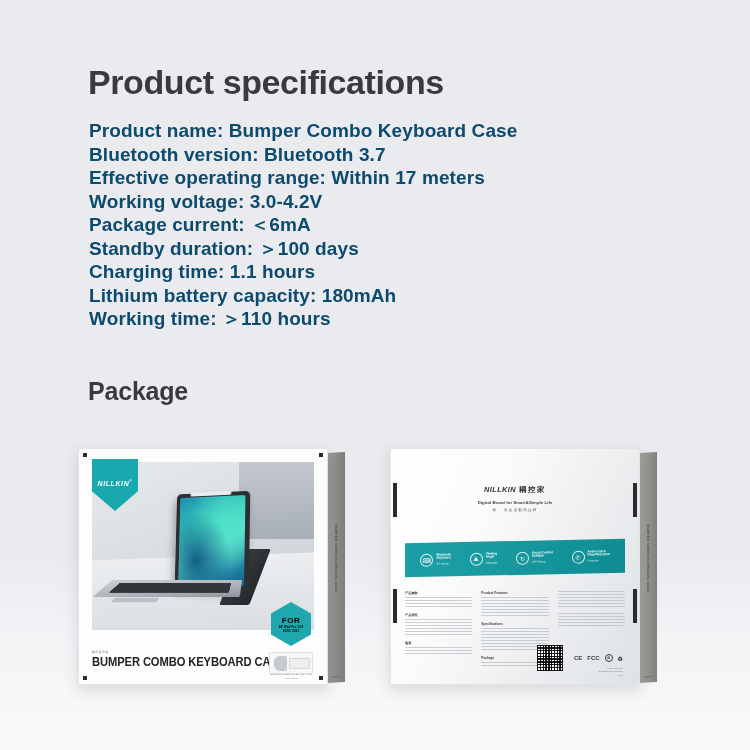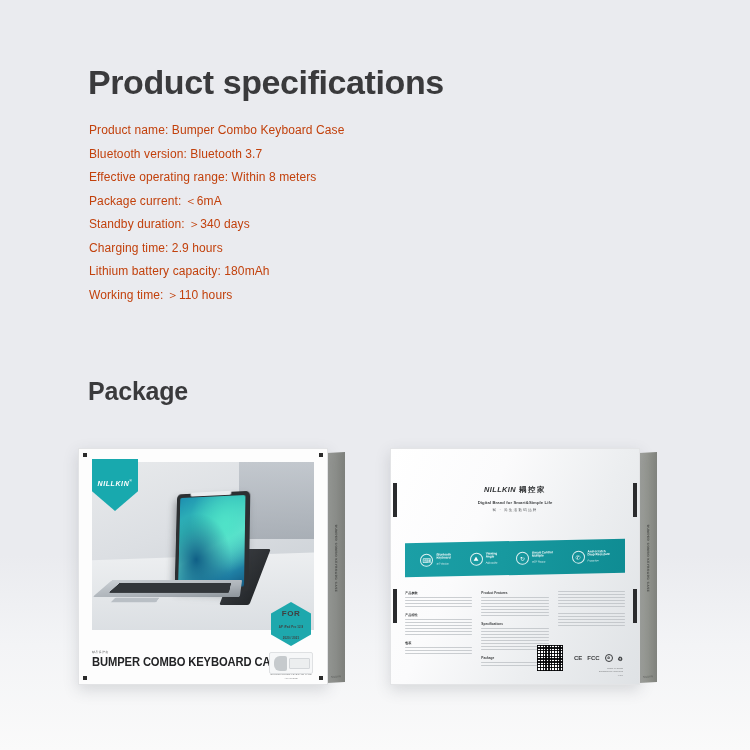--- a/index.html
+++ b/index.html
@@ -11,22 +11,23 @@
   }
 
   
   .page{ position:relative; width:750px; height:570px; }
   .spec-heading{
     position:absolute; left:88px; top:63px;
     font-size:34px; font-weight:bold; letter-spacing:-0.4px; color:#3a3a3c;
   }
   .spec-list{ position:absolute; left:89px; top:119px; width:470px; }
   .spec-line{
-    font-size:12px; line-height:23.5px; color:#c2410c; white-space:nowrap;
+    font-size:19px; line-height:23.5px; color:#0c4a6e; white-space:nowrap;
     letter-spacing:0.1px;
+    font-weight:bold;
   }
   .pkg-heading{
     position:absolute; left:88px; top:377px;
     font-size:25px; font-weight:bold; color:#3a3a3c; letter-spacing:-0.2px;
   }
 
   
   .pkg-row{ position:absolute; left:0; top:440px; width:750px; height:260px; }
 
   
@@ -113,23 +114,23 @@
     position:absolute; left:8%; top:16%; width:84%; height:62%;
     background:#32363a; border-radius:1px;
   }
   .keyboard .pad{
     position:absolute; left:16%; bottom:-26%; width:30%; height:22%;
     background:#b9bfc5; border-radius:1px;
   }
 
   .badge{
     position:absolute; right:16px; bottom:38px; width:40px; height:44px; z-index:7;
-    background:#1ea8ad; color:#404040; text-align:center;
+    background:#1ea8ad; color:#000000; text-align:center;
     clip-path:polygon(50% 0,100% 26%,100% 74%,50% 100%,0 74%,0 26%);
-    display:flex; flex-direction:column; align-items:center; justify-content:center; gap:7px;
+    display:flex; flex-direction:column; align-items:center; justify-content:center; gap:0;
   }
   .badge .for{ font-size:8px; font-weight:bold; letter-spacing:.5px; }
   .badge .m1{ font-size:2.9px; font-weight:bold; letter-spacing:.1px; }
   .badge .m2{ font-size:2.9px; font-weight:bold; letter-spacing:.1px; }
 
   .cn-small{
     position:absolute; left:13px; bottom:30px; font-size:3px; color:#6a6c6e;
     letter-spacing:.3px; white-space:nowrap;
   }
   .box-title{
@@ -218,24 +219,25 @@
 </head>
 <body>
 
 <div class="page">
 
   <div class="spec-heading">Product specifications</div>
 
   <div class="spec-list">
     <div class="spec-line">Product name: Bumper Combo Keyboard Case</div>
     <div class="spec-line">Bluetooth version: Bluetooth 3.7</div>
-    <div class="spec-line">Effective operating range: Within 8 meters</div>
+    <div class="spec-line">Effective operating range: Within 17 meters</div>
+    <div class="spec-line">Working voltage: 3.0-4.2V</div>
     <div class="spec-line">Package current: ＜6mA</div>
-    <div class="spec-line">Standby duration: ＞340 days</div>
-    <div class="spec-line">Charging time: 2.9 hours</div>
+    <div class="spec-line">Standby duration: ＞100 days</div>
+    <div class="spec-line">Charging time: 1.1 hours</div>
     <div class="spec-line">Lithium battery capacity: 180mAh</div>
     <div class="spec-line">Working time: ＞110 hours</div>
   </div>
 
   <div class="pkg-heading">Package</div>
 
   <div class="pkg-row">
 
     <div class="box" id="box-left">
       <div class="spine">

